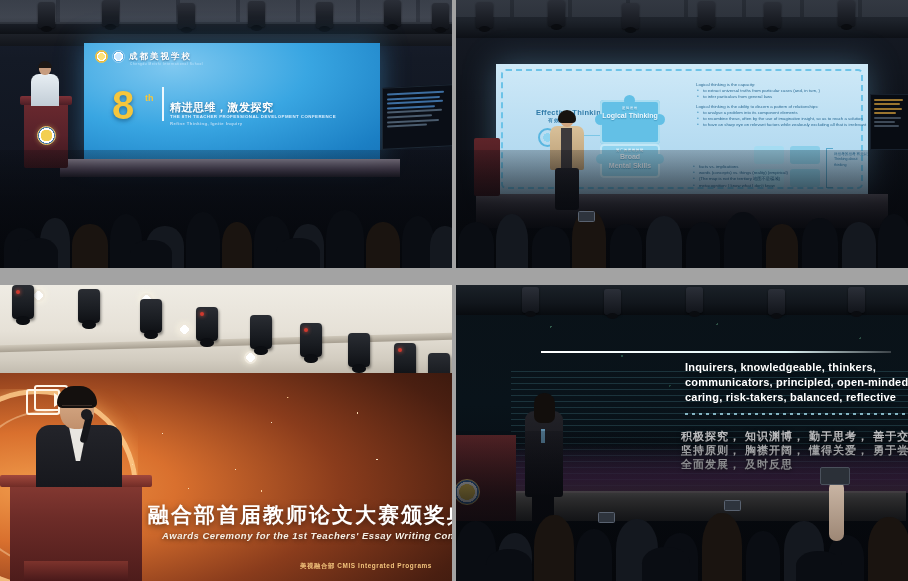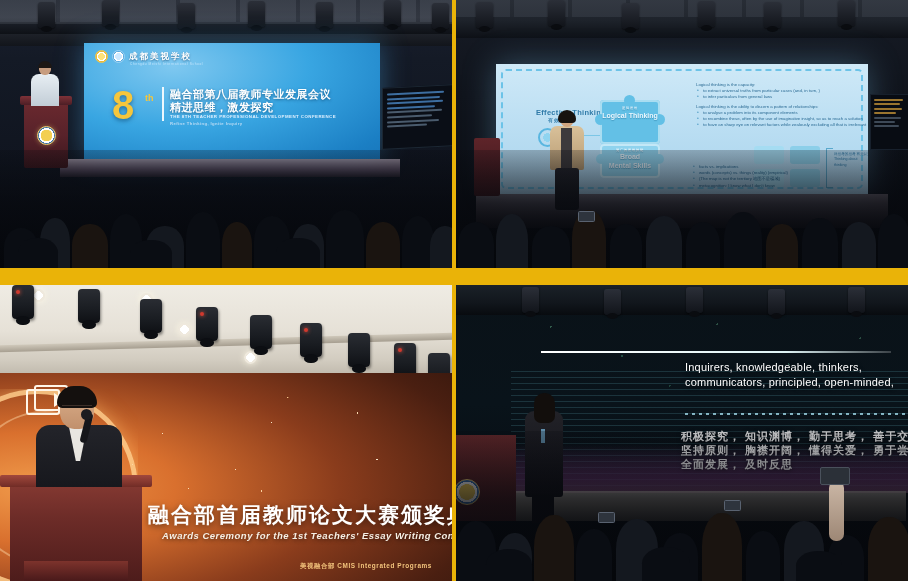--- a/index.html
+++ b/index.html
@@ -5,21 +5,21 @@
 <style>
   html,body{margin:0;padding:0;background:#ffffff;}
   body{
     width:908px;height:581px;
     font-family:"Liberation Sans","DejaVu Sans",sans-serif;
     overflow:hidden;
   }
   .collage{
     position:relative;
     width:908px;height:581px;
-    background:#eab308;
+    background:#a3a3a3;
     display:grid;
     grid-template-columns:452px 452px;
     grid-template-rows:268px 296px;
     column-gap:4px;
     row-gap:17px;
   }
   .photo{
     position:relative;
     overflow:hidden;
     background:#0b0f16;
@@ -318,21 +318,21 @@
     background:linear-gradient(90deg,#ffffff 0%,#dff4f6 70%,rgba(255,255,255,.2) 100%);}
   .p4 .tag{
     position:absolute;left:30px;top:62px;width:130px;height:34px;
     background:#a8e6ec;
     clip-path:polygon(0 0,100% 0,92% 100%,0 100%);
     padding:5px 0 0 11px;box-sizing:border-box;
   }
   .p4 .tag .cn{font-size:8px;font-weight:700;color:#1d4a58;letter-spacing:1px;white-space:nowrap;}
   .p4 .tag .en{font-size:8px;font-weight:700;color:#2b6072;letter-spacing:.6px;white-space:nowrap;margin-top:1px;}
   .p4 .en1,.p4 .en2,.p4 .en3{
-    position:absolute;left:174px;font-size:11px;font-weight:400;color:#ffffff;letter-spacing:.2px;
+    position:absolute;left:174px;font-size:11px;font-weight:700;color:#ffffff;letter-spacing:.2px;
     white-space:nowrap;text-shadow:0 1px 4px rgba(0,0,0,.55);
   }
   .p4 .en1{top:58px;}
   .p4 .en2{top:73px;}
   .p4 .en3{top:88px;}
   .p4 .dots{position:absolute;left:174px;top:110px;width:225px;height:2px;
     background:repeating-linear-gradient(90deg,#9fd8e8 0 3px,transparent 3px 7px);opacity:.8;}
   .p4 .cn1,.p4 .cn2,.p4 .cn3{
     position:absolute;left:170px;font-size:11px;font-weight:800;color:#ffffff;letter-spacing:1px;
     white-space:nowrap;text-shadow:0 1px 4px rgba(0,0,0,.6);
@@ -382,21 +382,20 @@
     <div class="scr">
       <div class="slogo">
         <span class="badge"></span>
         <span class="badge b2"></span>
         <span class="sname">成都美视学校</span>
       </div>
       <div class="ssub">Chengdu Meishi International School</div>
       <div class="eight">8</div>
       <div class="th">th</div>
       <div class="divider"></div>
-      <div class="t1">融合部第八届教师专业发展会议</div>
       <div class="t2">精进思维，激发探究</div>
       <div class="t3">THE 8TH TEACHER PROFESSIONAL DEVELOPMENT CONFERENCE</div>
       <div class="t4">Refine Thinking, Ignite Inquiry</div>
     </div>
 
     <div class="sidescr">
       <div class="ln" style="width:92%"></div>
       <div class="ln" style="width:86%"></div>
       <div class="ln" style="width:90%"></div>
       <div class="ln" style="width:78%"></div>
@@ -607,20 +606,21 @@
     <div class="scr">
       <div class="noise"></div>
       <div class="scanlines"></div>
       <div class="botglow"></div>
 
       <div class="hr"></div>
 
 
       <div class="en1">Inquirers, knowledgeable, thinkers,</div>
       <div class="en2">communicators, principled, open-minded,</div>
+      <div class="en3">caring, risk-takers, balanced, reflective</div>
       <div class="dots"></div>
       <div class="cn1">积极探究，  知识渊博，  勤于思考，  善于交流</div>
       <div class="cn2">坚持原则，  胸襟开阔，  懂得关爱，  勇于尝试</div>
       <div class="cn3">全面发展，  及时反思</div>
     </div>
 
     <div class="stage"></div>
     <div class="podium">
       <div class="emb"></div>
     </div>

